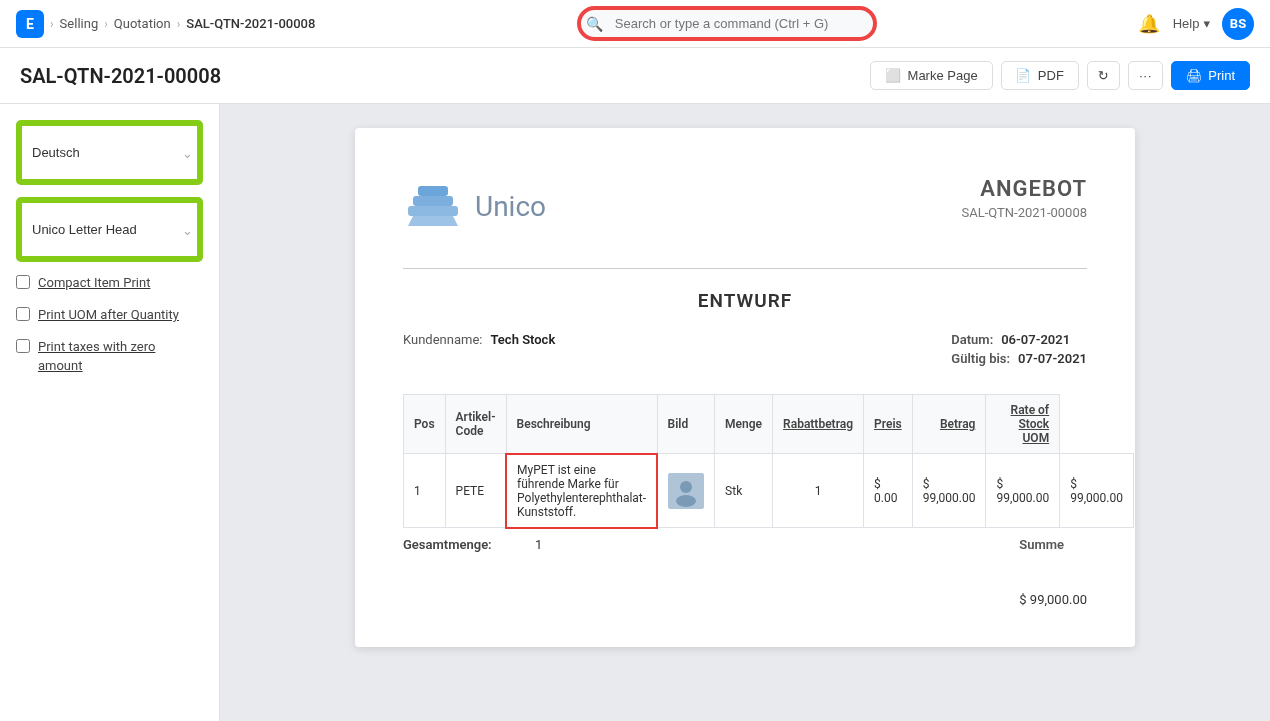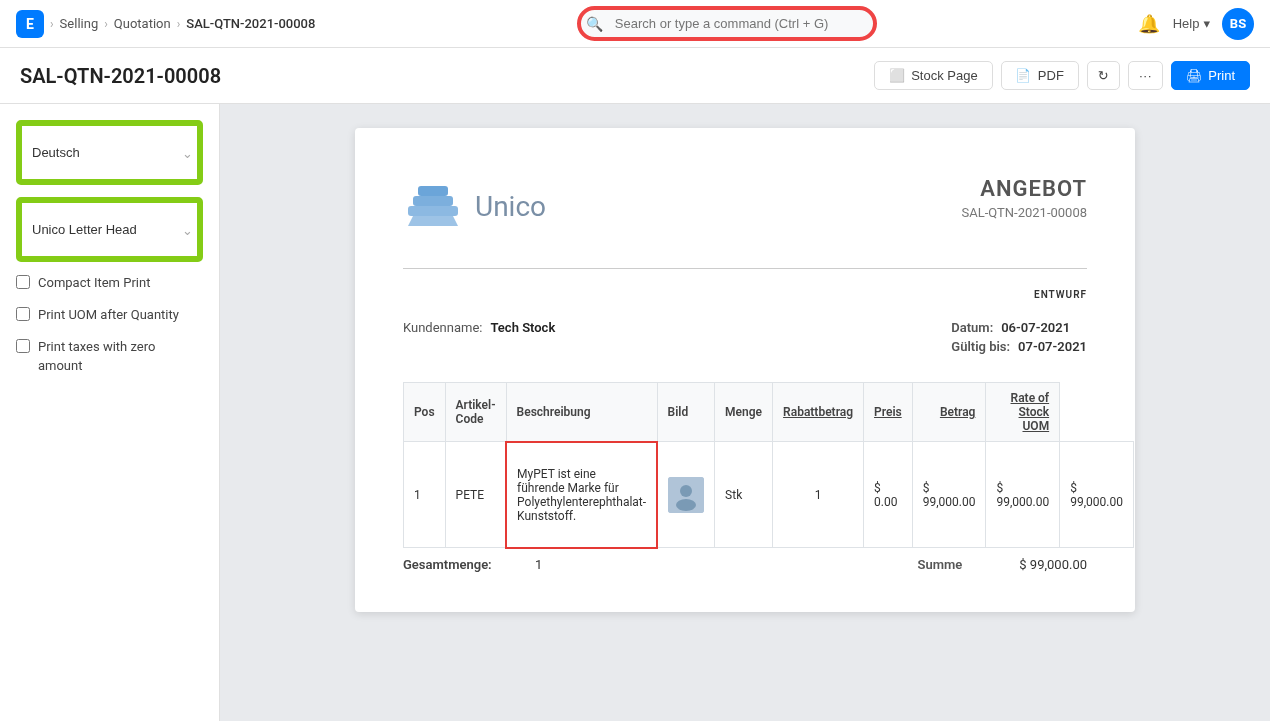--- a/index.html
+++ b/index.html
@@ -44,21 +44,21 @@
 
     
     .main-layout { display: flex; height: calc(100vh - 104px); }
 
     
     .sidebar { width: 220px; background: #fff; border-right: 1px solid #e0e0e0; padding: 16px; flex-shrink: 0; }
     .sidebar-select { width: 100%; border: 6px solid #84cc16; border-radius: 5px; padding: 19px 10px; font-size: 13px; color: #333; background: #fff; cursor: pointer; appearance: none; }
     .select-wrap { position: relative; margin-bottom: 12px; }
     .select-wrap::after { content: '⌄'; position: absolute; right: 10px; top: 50%; transform: translateY(-50%); color: #aaa; pointer-events: none; }
 
-    .checkbox-group { margin-top: 0; }
+    .checkbox-group { margin-top: 0; text-decoration: underline; }
     .checkbox-item { display: flex; align-items: flex-start; gap: 8px; margin-bottom: 14px; cursor: pointer; }
     .checkbox-item input[type=checkbox] { margin-top: 1px; cursor: pointer; width: 14px; height: 14px; }
     .checkbox-label { font-size: 13px; color: #444; line-height: 1.4; }
 
     
     .preview-area { flex: 1; overflow-y: auto; background: #e8eaed; padding: 24px; }
     .doc-page {
       max-width: 780px; margin: 0 auto; background: #fff; border-radius: 4px;
       box-shadow: 0 2px 8px rgba(0,0,0,0.12); padding: 48px 48px 40px;
     }
@@ -67,50 +67,50 @@
     .doc-header { display: flex; justify-content: space-between; align-items: flex-start; margin-bottom: 32px; }
     .doc-logo { display: flex; align-items: center; gap: 12px; }
     .logo-icon { width: 60px; height: 60px; }
     .logo-text { font-size: 28px; color: #7a8fa6; font-weight: 400; }
     .doc-type-block { text-align: right; }
     .doc-type { font-size: 22px; font-weight: 600; color: #555; letter-spacing: 1px; }
     .doc-number { font-size: 13px; color: #777; margin-top: 4px; }
 
     .doc-divider { border: none; border-top: 1px solid #ccc; margin: 0 0 20px; }
 
-    .doc-status { text-align: right; font-size: 10px; font-weight: 600; color: #333; margin-bottom: 20px; letter-spacing: 1px; }
+    .doc-status { text-align: center; font-size: 19px; font-weight: 600; color: #333; margin-bottom: 20px; letter-spacing: 1px; }
 
     .doc-meta { display: flex; justify-content: space-between; margin-bottom: 24px; }
     .meta-left .meta-row { display: flex; gap: 8px; margin-bottom: 4px; }
     .meta-label { font-size: 13px; color: #555; }
     .meta-value { font-size: 13px; font-weight: 600; color: #222; }
     .meta-right .meta-row { display: flex; gap: 8px; margin-bottom: 4px; align-items: center; }
     .meta-right .meta-label { font-size: 13px; color: #555; font-weight: 600; }
     .meta-right .meta-value { font-size: 13px; color: #333; }
 
     
     .doc-table { width: 100%; border-collapse: collapse; font-size: 12px; }
     .doc-table th {
       background: #f8f9fa; border: 1px solid #dee2e6; padding: 8px 10px;
       text-align: left; font-weight: 600; color: #444; vertical-align: middle;
     }
     .doc-table th.right { text-align: right; text-decoration: underline; }
-    .doc-table td { border: 1px solid #dee2e6; padding: 24px 10px; vertical-align: middle; }
+    .doc-table td { border: 1px solid #dee2e6; padding: 8px 10px; vertical-align: middle; }
     .doc-table td.right { text-align: left; }
     .doc-table td.center { text-align: center; }
 
     .desc-cell { border: 2px solid #e53935 !important; }
 
     .img-placeholder { width: 36px; height: 36px; background: #b0c4d8; border-radius: 3px; display: flex; align-items: center; justify-content: center; color: #888; font-size: 10px; overflow: hidden; }
 
     
     .doc-footer { display: flex; justify-content: space-between; align-items: flex-start; margin-top: 8px; font-size: 13px; }
     .footer-left .footer-label { font-weight: 600; color: #444; }
     .footer-left .footer-val { color: #333; }
-    .footer-right .sum-row { display: flex; justify-content: space-between; gap: 57px; }
+    .footer-right .sum-row { display: flex; justify-content: space-between; gap: 40px; flex-direction: column; }
     .footer-right .sum-label { font-weight: 600; color: #555; }
     .footer-right .sum-val { color: #333; text-align: right; }
   </style>
 </head>
 <body>
 
 <nav class="topnav">
   <div class="topnav-left">
     <div class="app-icon">E</div>
     <span class="breadcrumb-sep">›</span>
@@ -134,21 +134,21 @@
     </button>
     <div class="avatar">BS</div>
   </div>
 </nav>
 
 <header class="page-header">
   <h1 class="page-title">SAL-QTN-2021-00008</h1>
   <div class="header-actions">
     <button class="btn">
       <span>⬜</span>
-      <span>Stock Page</span>
+      <span>Marke Page</span>
     </button>
     <button class="btn">
       <span>📄</span>
       <span>PDF</span>
     </button>
     <button class="btn btn-icon">
       <span>↻</span>
     </button>
     <button class="btn btn-icon">
       <span>···</span>

